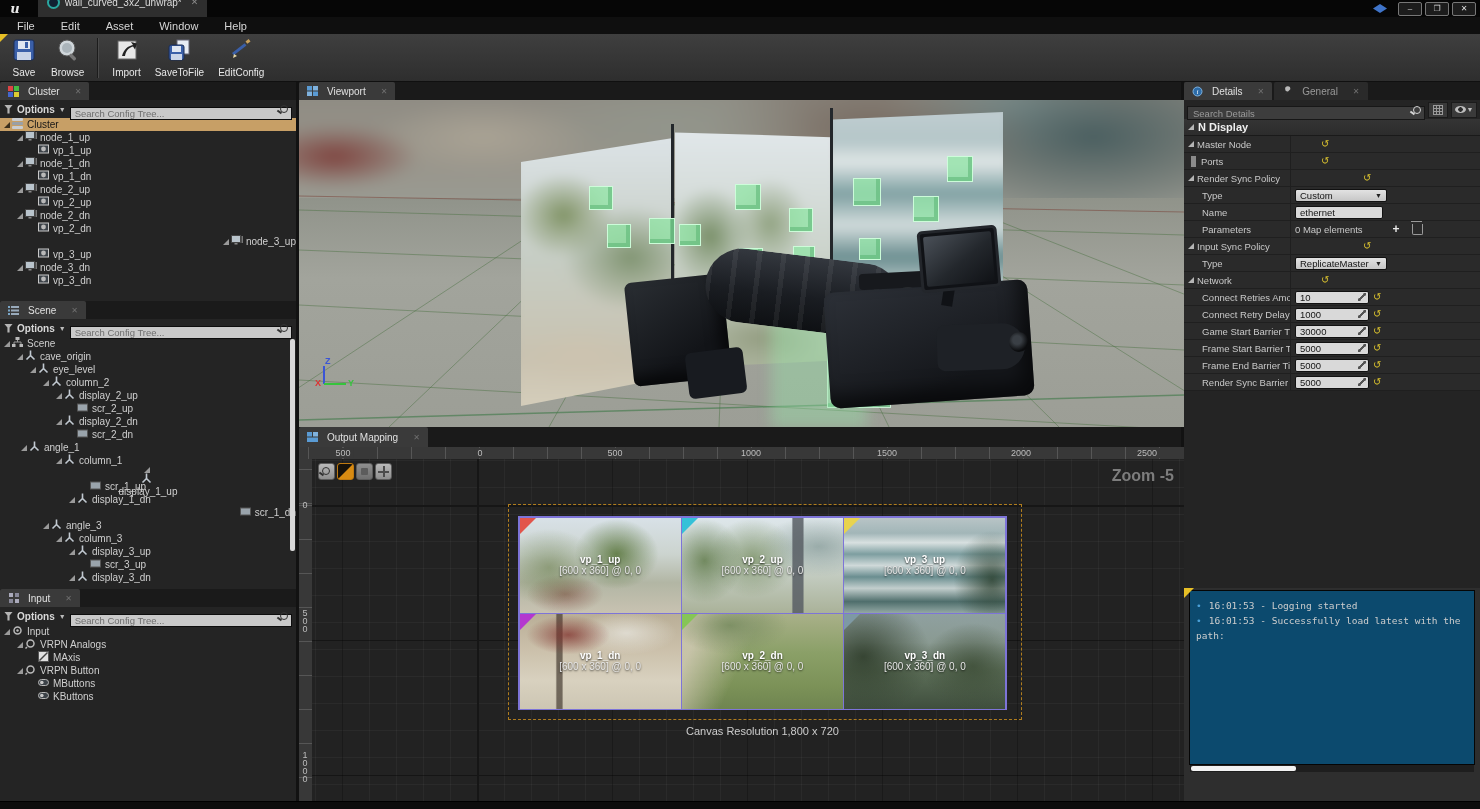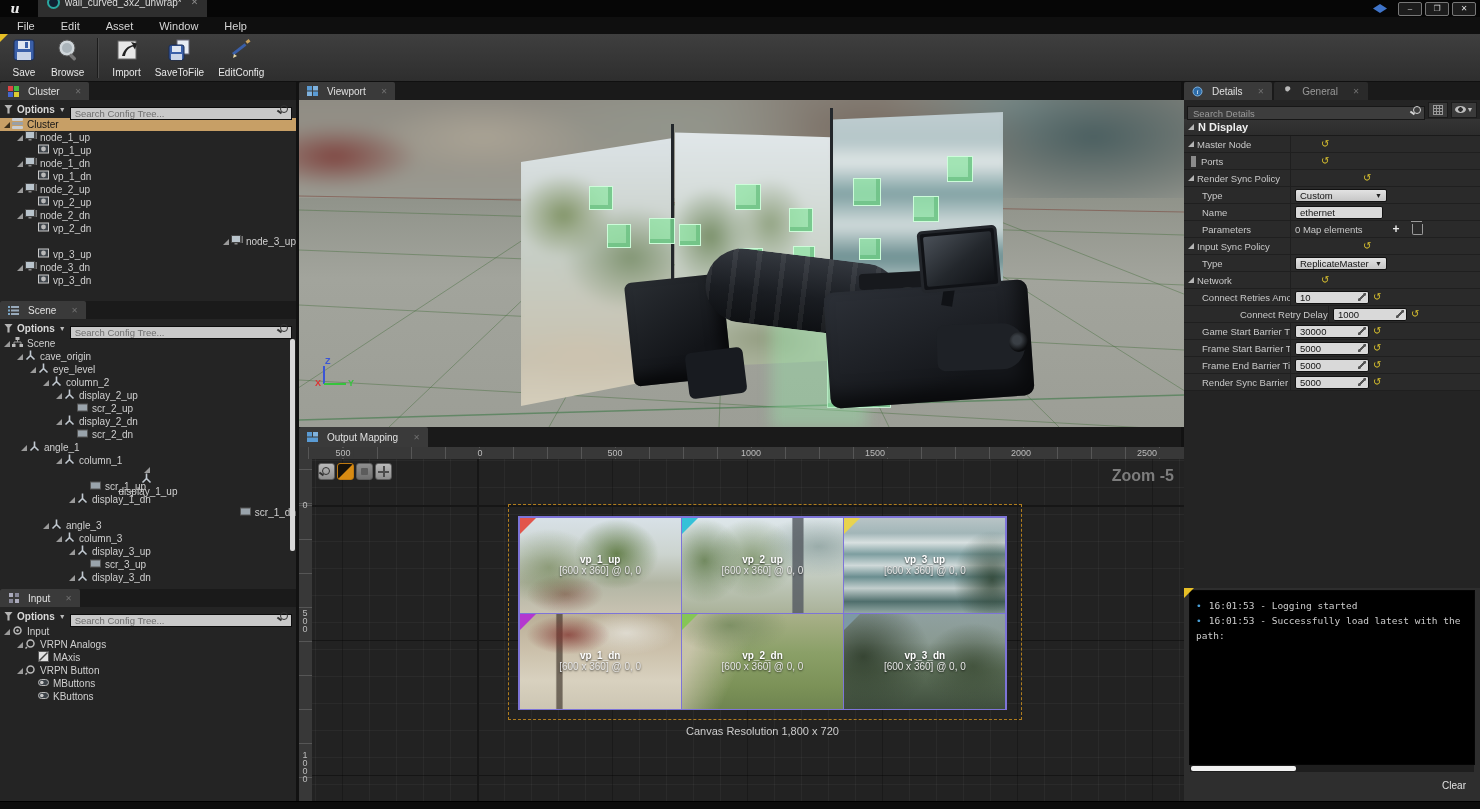--- a/index.html
+++ b/index.html
@@ -162,21 +162,21 @@
   .spin::after{content:"";position:absolute;left:0;bottom:0;border-right:3px solid transparent;border-bottom:3px solid #555;}
   .mapval{font-size:9.5px;color:#c9c9c9;}
   .plus{font-size:12px;font-weight:bold;color:#e8e8e8;margin-left:26px;}
   .trash{width:9px;height:10px;border:1px solid #9a9a9a;border-top:none;border-radius:0 0 2px 2px;position:relative;margin-left:8px;}
   .trash::before{content:"";position:absolute;left:-2px;top:-3px;width:11px;height:1.6px;background:#9a9a9a;}
   .exp2{width:0;height:0;border-bottom:6px solid #b5b5b5;border-left:6px solid transparent;flex:none;}
   .exp2.hollow{border-bottom:none;border-left:5px solid #8b8b8b;border-top:4px solid transparent;border-bottom:4px solid transparent;}
   
   #log-panel{background:#2e2e2e;}
   #log-panel .corner{position:absolute;left:0;top:0;width:0;height:0;border-top:10px solid #e7bf26;border-right:10px solid transparent;z-index:3;}
-  #logbox{position:absolute;left:5px;top:2px;right:5px;bottom:36px;background:#000000;border:1px solid #050505;
+  #logbox{position:absolute;left:5px;top:2px;right:5px;bottom:36px;background:#0c4a6e;border:1px solid #050505;
      font-family:"DejaVu Sans Mono",monospace;font-size:9.5px;color:#cdcdcd;padding:7px 6px;box-sizing:border-box;line-height:15px;}
   .logline .bullet{color:#4aa0d8;margin-right:7px;}
   #loghsb{position:absolute;left:6px;right:6px;bottom:29px;height:7px;background:#1e1e1e;}
   #loghsb .thumb{position:absolute;left:1px;top:1px;width:105px;height:5px;background:#f2f2f2;border-radius:2px;}
   #logfooter{position:absolute;left:0;right:0;bottom:4px;height:24px;display:flex;align-items:center;justify-content:flex-end;padding-right:14px;
      font-size:10px;color:#e2e2e2;}
   #bottomstrip{position:absolute;left:0;top:801px;width:1480px;height:8px;background:#0c0c0c;border-top:1px solid #000;}
   .vsplit{position:absolute;top:82px;height:719px;width:3px;background:#121212;}
 </style>
 </head>
@@ -714,21 +714,21 @@
         </svg>
     <span>Output Mapping</span>
         <span class="x">✕</span>
       </div>
     </div>
   <div id="om-hruler">
       <span class="hlab" style="left: 44px;">500</span>
       <span class="hlab" style="left: 181px;">0</span>
       <span class="hlab" style="left: 316px;">500</span>
       <span class="hlab" style="left: 452px;">1000</span>
-      <span class="hlab" style="left: 576px;">1500</span>
+      <span class="hlab" style="left: 588px;">1500</span>
       <span class="hlab" style="left: 722px;">2000</span>
       <span class="hlab" style="left: 848px;">2500</span>
     </div>
   <div id="om-vruler">
       <span class="vlab" style="top: 42px;">0</span>
       <span class="vlab" style="top: 150px;">5
 0
 0</span>
       <span class="vlab" style="top: 292px;">1
 0
@@ -918,21 +918,21 @@
         </div>
         <div class="dctl">
           <span class="dnum">
             <span>10</span>
             <span class="spin"></span>
           </span>
           <span class="reset">↺</span>
         </div>
       </div>
       <div class="drow">
-        <div class="dlabel" style="padding-left: 18px; margin-left: 38px;">
+        <div class="dlabel" style="padding-left: 18px;">
           <span>Connect Retry Delay</span>
         </div>
         <div class="dctl">
           <span class="dnum">
             <span>1000</span>
             <span class="spin"></span>
           </span>
           <span class="reset">↺</span>
         </div>
       </div>
@@ -989,18 +989,15 @@
 
 <div class="panel" id="log-panel" style="left:1184px;top:588px;width:296px;height:213px;">
   <div class="corner"></div>
   <div id="logbox">
       <div class="logline"><span class="bullet">•</span><span>16:01:53</span> -  <span>Logging started</span></div>
       <div class="logline"><span class="bullet">•</span><span>16:01:53</span> -  <span>Successfully load latest with the path:</span></div>
     </div>
   <div id="loghsb">
       <div class="thumb"></div>
     </div>
-  <div id="logfooter">
-      <span>Clear</span>
-    </div>
 </div>
 
 <div id="bottomstrip"></div>
 
 </body></html>

